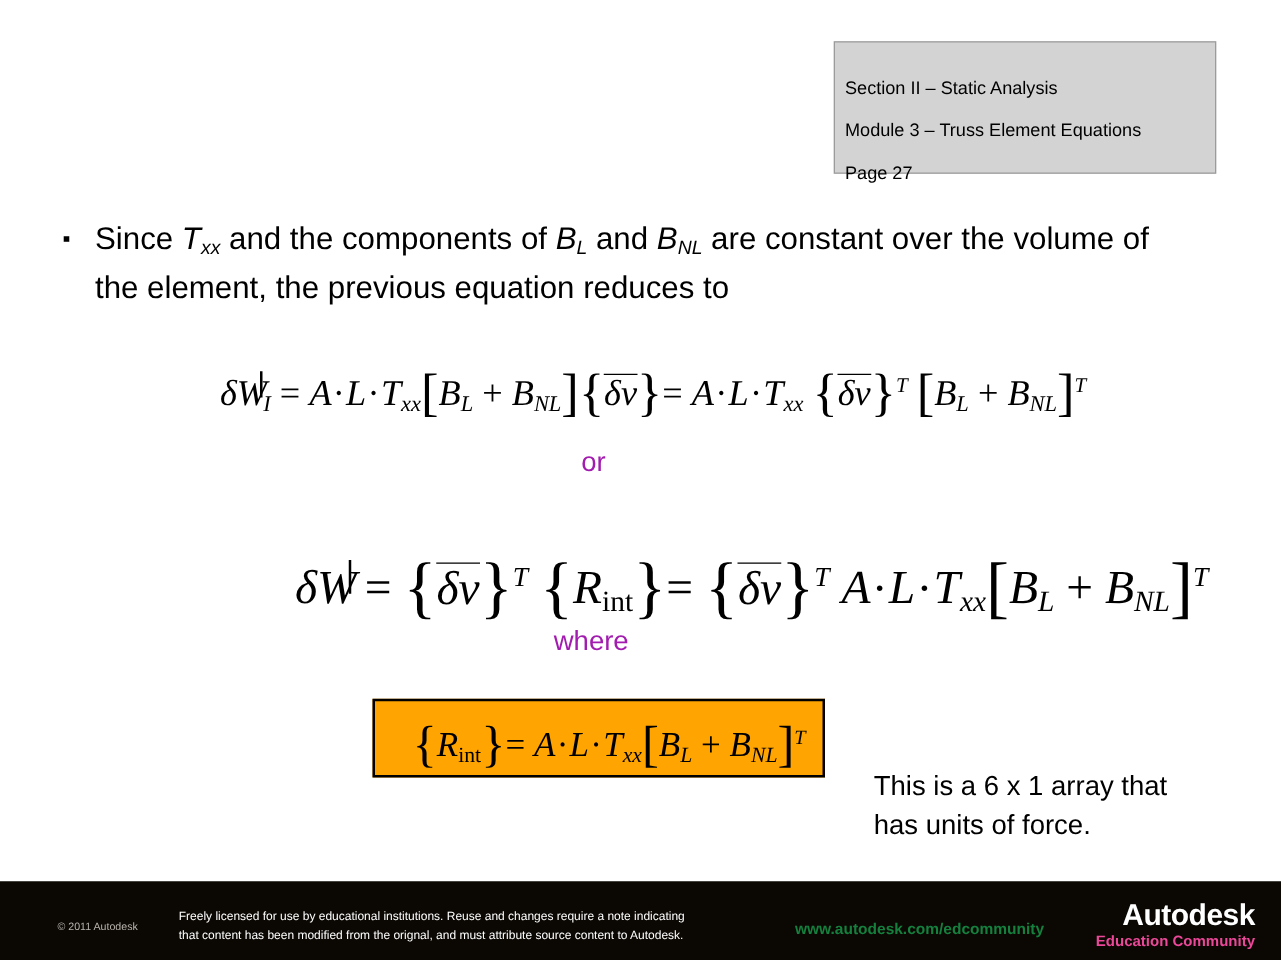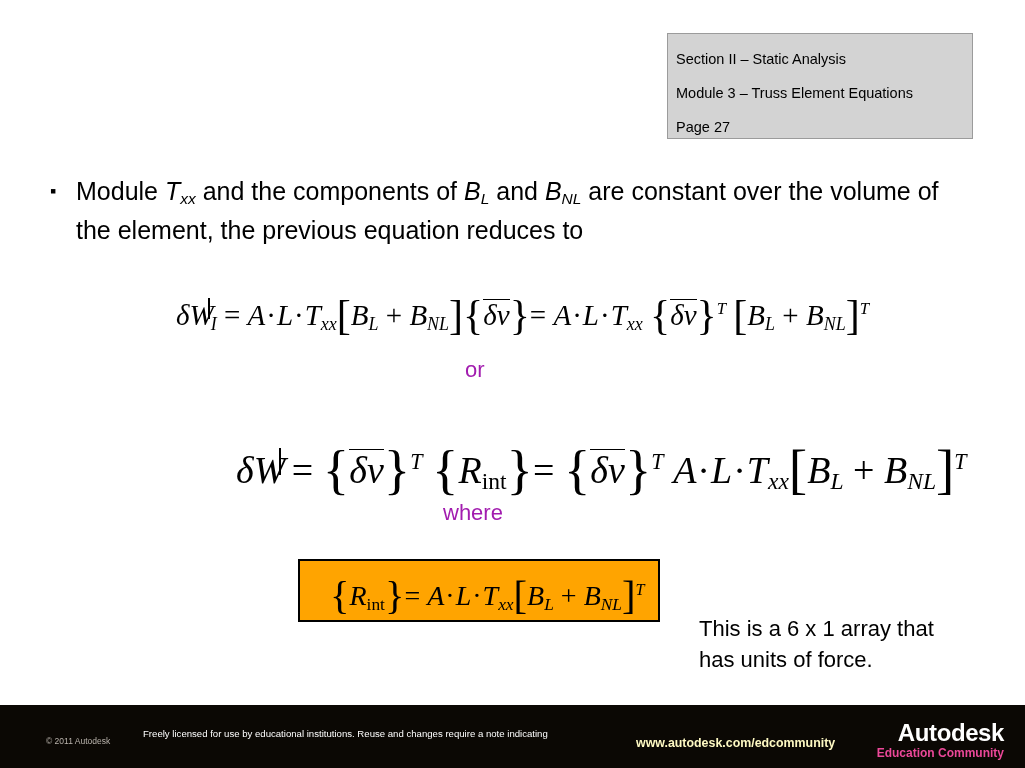--- a/index.html
+++ b/index.html
@@ -24,21 +24,21 @@
   
   .header-box {
     position: absolute;
     left: 667px;
     top: 33px;
     width: 306px;
     height: 106px;
     background: #d3d3d3;
     border: 1px solid #9b9b9b;
     box-sizing: border-box;
-    padding: 8px 0 0 8px;
+    padding: 20px 0 0 8px;
   }
   .header-line {
     font-size: 14.5px;
     color: #000000;
     line-height: 34px;
     white-space: nowrap;
     font-family: "Liberation Sans", sans-serif;
   }
 
   
@@ -213,21 +213,21 @@
     font-size: 9.6px;
     line-height: 15px;
     color: #ffffff;
   }
   .footer-url {
     position: absolute;
     left: 636px;
     top: 31px;
     font-size: 12.4px;
     font-weight: bold;
-    color: #fef9c3;
+    color: #15803d;
     white-space: nowrap;
   }
   .footer-logo {
     position: absolute;
     left: 872px;
     top: 14px;
     width: 132px;
     text-align: right;
   }
   .logo-mark {
@@ -254,21 +254,21 @@
   <div class="header-box">
     <div class="header-line">Section II – Static Analysis</div>
     <div class="header-line">Module 3 – Truss Element Equations</div>
     <div class="header-line">Page 27</div>
   </div>
 
 
   <div class="bullet-block">
     <div class="bullet-row">
       <div class="bullet-marker">▪</div>
-      <div class="bullet-text"><span>Module </span><i>T</i><sub>xx</sub><span> and the components of </span><i>B</i><sub>L</sub><span> and </span><i>B</i><sub>NL</sub><span> are constant over the volume of the element, the previous equation reduces to</span></div>
+      <div class="bullet-text"><span>Since </span><i>T</i><sub>xx</sub><span> and the components of </span><i>B</i><sub>L</sub><span> and </span><i>B</i><sub>NL</sub><span> are constant over the volume of the element, the previous equation reduces to</span></div>
     </div>
   </div>
 
   <div class="eq eq-1">
     <span class="mi">δ</span><span class="mi">W</span><span class="dvbar"></span><span class="sub">I</span>
     <span class="mup">=</span>
     <span class="mi">A</span><span class="dot">·</span><span class="mi">L</span><span class="dot">·</span><span class="mi">T</span><span class="sub">xx</span><span class="brk">[</span><span class="mi">B</span><span class="sub">L</span> <span class="mup">+</span> <span class="mi">B</span><span class="sub">NL</span><span class="brk">]</span><span class="brc">{</span><span class="obar"><span class="mi">δ</span><span class="mi">v</span></span><span class="brc">}</span><span class="mup">=</span>
     <span class="mi">A</span><span class="dot">·</span><span class="mi">L</span><span class="dot">·</span><span class="mi">T</span><span class="sub">xx</span>
     <span class="brc">{</span><span class="obar"><span class="mi">δ</span><span class="mi">v</span></span><span class="brc">}</span><span class="sup">T</span>
     <span class="brk">[</span><span class="mi">B</span><span class="sub">L</span> <span class="mup">+</span> <span class="mi">B</span><span class="sub">NL</span><span class="brk">]</span><span class="sup">T</span>
@@ -292,20 +292,21 @@
     <span class="brc">{</span><span class="mi">R</span><span class="sub-up">int</span><span class="brc">}</span><span class="mup">=</span>
     <span class="mi">A</span><span class="dot">·</span><span class="mi">L</span><span class="dot">·</span><span class="mi">T</span><span class="sub">xx</span><span class="brk">[</span><span class="mi">B</span><span class="sub">L</span> <span class="mup">+</span> <span class="mi">B</span><span class="sub">NL</span><span class="brk">]</span><span class="sup">T</span>
   </div>
 
   <div class="note-text">This is a 6 x 1 array that has units of force.</div>
 
   <div class="footer">
     <div class="footer-copyright">© 2011 Autodesk</div>
     <div class="footer-license">
       <div>Freely licensed for use by educational institutions. Reuse and changes require a note indicating</div>
+      <div>that content has been modified from the orignal, and must attribute source content to Autodesk.</div>
     </div>
     <div class="footer-url">www.autodesk.com/edcommunity</div>
     <div class="footer-logo">
       <div class="logo-mark">Autodesk</div>
       <div class="logo-sub">Education Community</div>
     </div>
   </div>
 
 </div>
 

